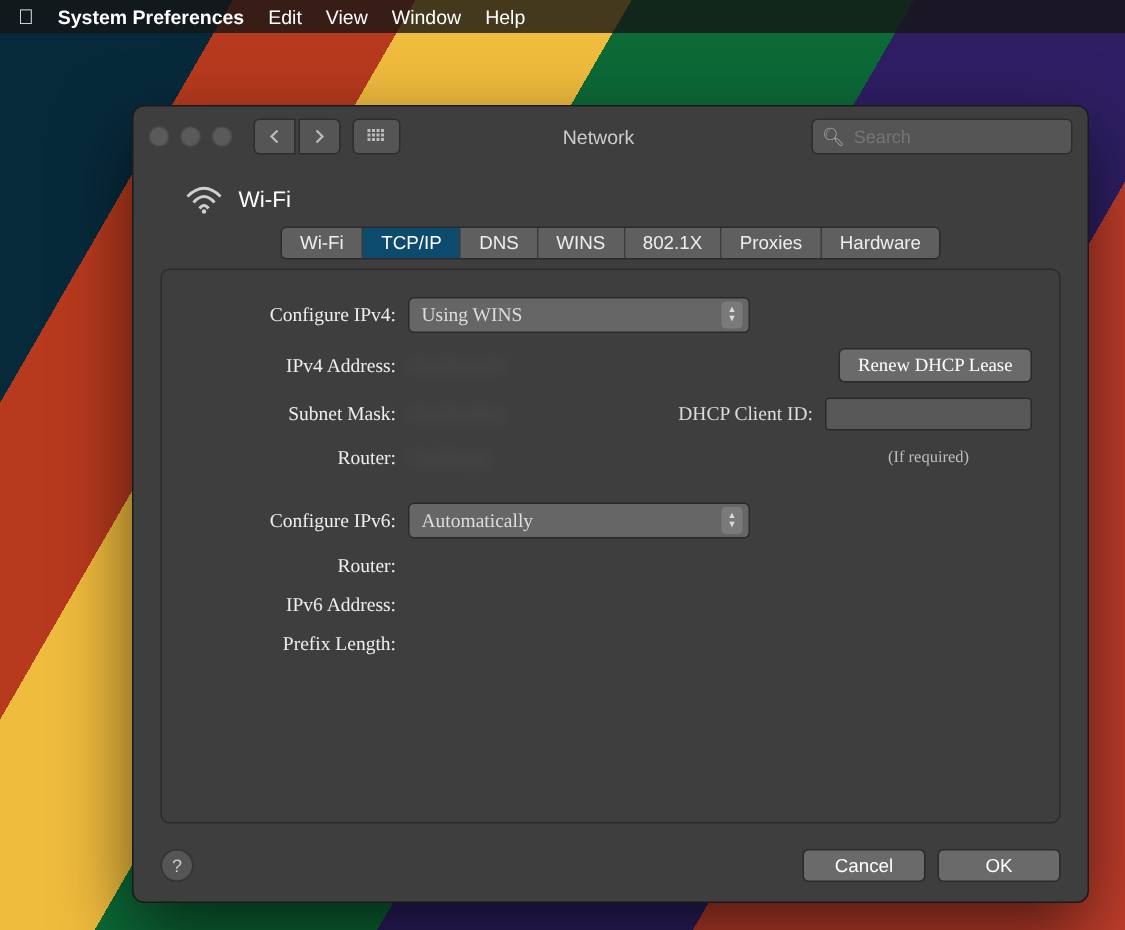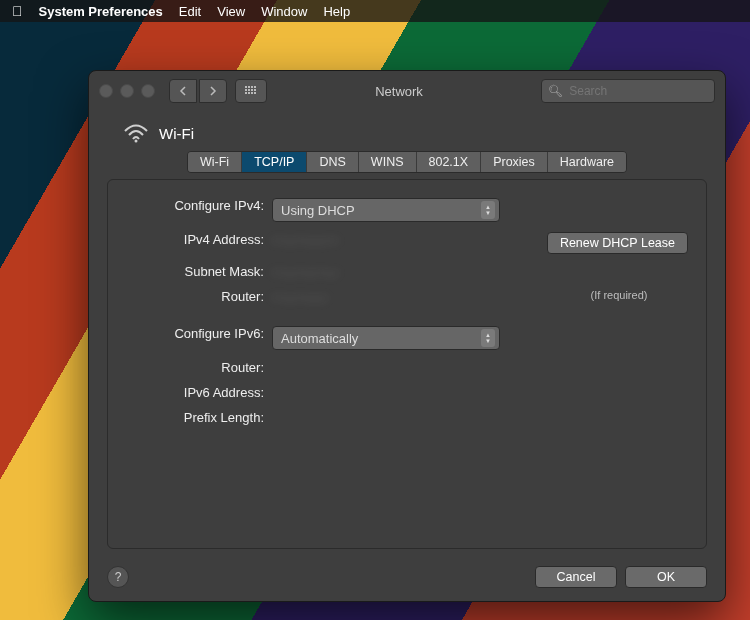--- a/index.html
+++ b/index.html
@@ -33,21 +33,21 @@
   .wifi-icon svg{display:block;}
   .ifacename{font-size:15px;color:#fff;}
   
   .tabs{display:flex;justify-content:center;padding:0 30px;}
   .tabseg{display:flex;border:1px solid #2b2b2b;border-radius:4px;overflow:hidden;}
   .tab{padding:3px 12px;font-size:12.5px;background:#5f5f5f;color:#eee;border-right:1px solid #3a3a3a;cursor:default;}
   .tab:last-child{border-right:0;}
   .tab.active{background:#0c4a6e;color:#fff;}
   
   .panel{margin:6px 18px 0 18px;height:370px;border:1px solid #2b2b2b;border-radius:6px;background:#3e3e3e;padding:18px 18px;box-sizing:border-box;}
-  .row{display:flex;align-items:flex-start;margin-bottom:10px;}
+  .row{display:flex;align-items:center;margin-bottom:10px;font-family:Liberation Serif, serif;}
   .lbl{width:138px;text-align:right;padding-right:8px;color:#eee;font-size:13px;}
   .select{display:flex;align-items:center;justify-content:space-between;width:214px;height:22px;background:#666;border:1px solid #2a2a2a;border-radius:4px;padding:0 4px 0 8px;font-size:13px;}
   .stepper{width:14px;height:18px;background:#7a7a7a;border-radius:3px;display:flex;flex-direction:column;align-items:center;justify-content:center;font-size:6px;line-height:6px;color:#ddd;}
   .blur{filter:blur(5px);color:#cfcfcf;letter-spacing:1px;}
   .btn{background:#6a6a6a;border:1px solid #2a2a2a;border-radius:4px;padding:3px 12px;font-size:12.5px;color:#fff;cursor:default;}
   .input{width:136px;height:20px;background:#575757;border:1px solid #2a2a2a;border-radius:3px;}
   .note{font-size:11px;color:#bdbdbd;text-align:center;width:138px;}
   .rightcol{margin-left:auto;display:flex;align-items:center;gap:8px;}
   .gap{height:12px;}
   
@@ -135,36 +135,40 @@
         <div class="tab">Proxies</div>
         <div class="tab">Hardware</div>
       </div>
     </div>
 
     <div class="panel">
 
       <div class="row">
         <div class="lbl">Configure IPv4:</div>
         <div class="select">
-          <span>Using DHCP</span>
+          <span>Using WINS</span>
           <span class="stepper">▲<br>▼</span>
         </div>
       </div>
 
       <div class="row">
         <div class="lbl">IPv4 Address:</div>
         <div class="blur">···.···.·.···</div>
         <div class="rightcol">
           <div class="btn">Renew DHCP Lease</div>
         </div>
       </div>
 
       <div class="row">
         <div class="lbl">Subnet Mask:</div>
         <div class="blur">···.···.···.·</div>
+        <div class="rightcol">
+          <div>DHCP Client ID:</div>
+          <div class="input"></div>
+        </div>
       </div>
 
       <div class="row">
         <div class="lbl">Router:</div>
         <div class="blur">···.···.·.·</div>
         <div class="rightcol">
           <div class="note">(If required)</div>
         </div>
       </div>
 

